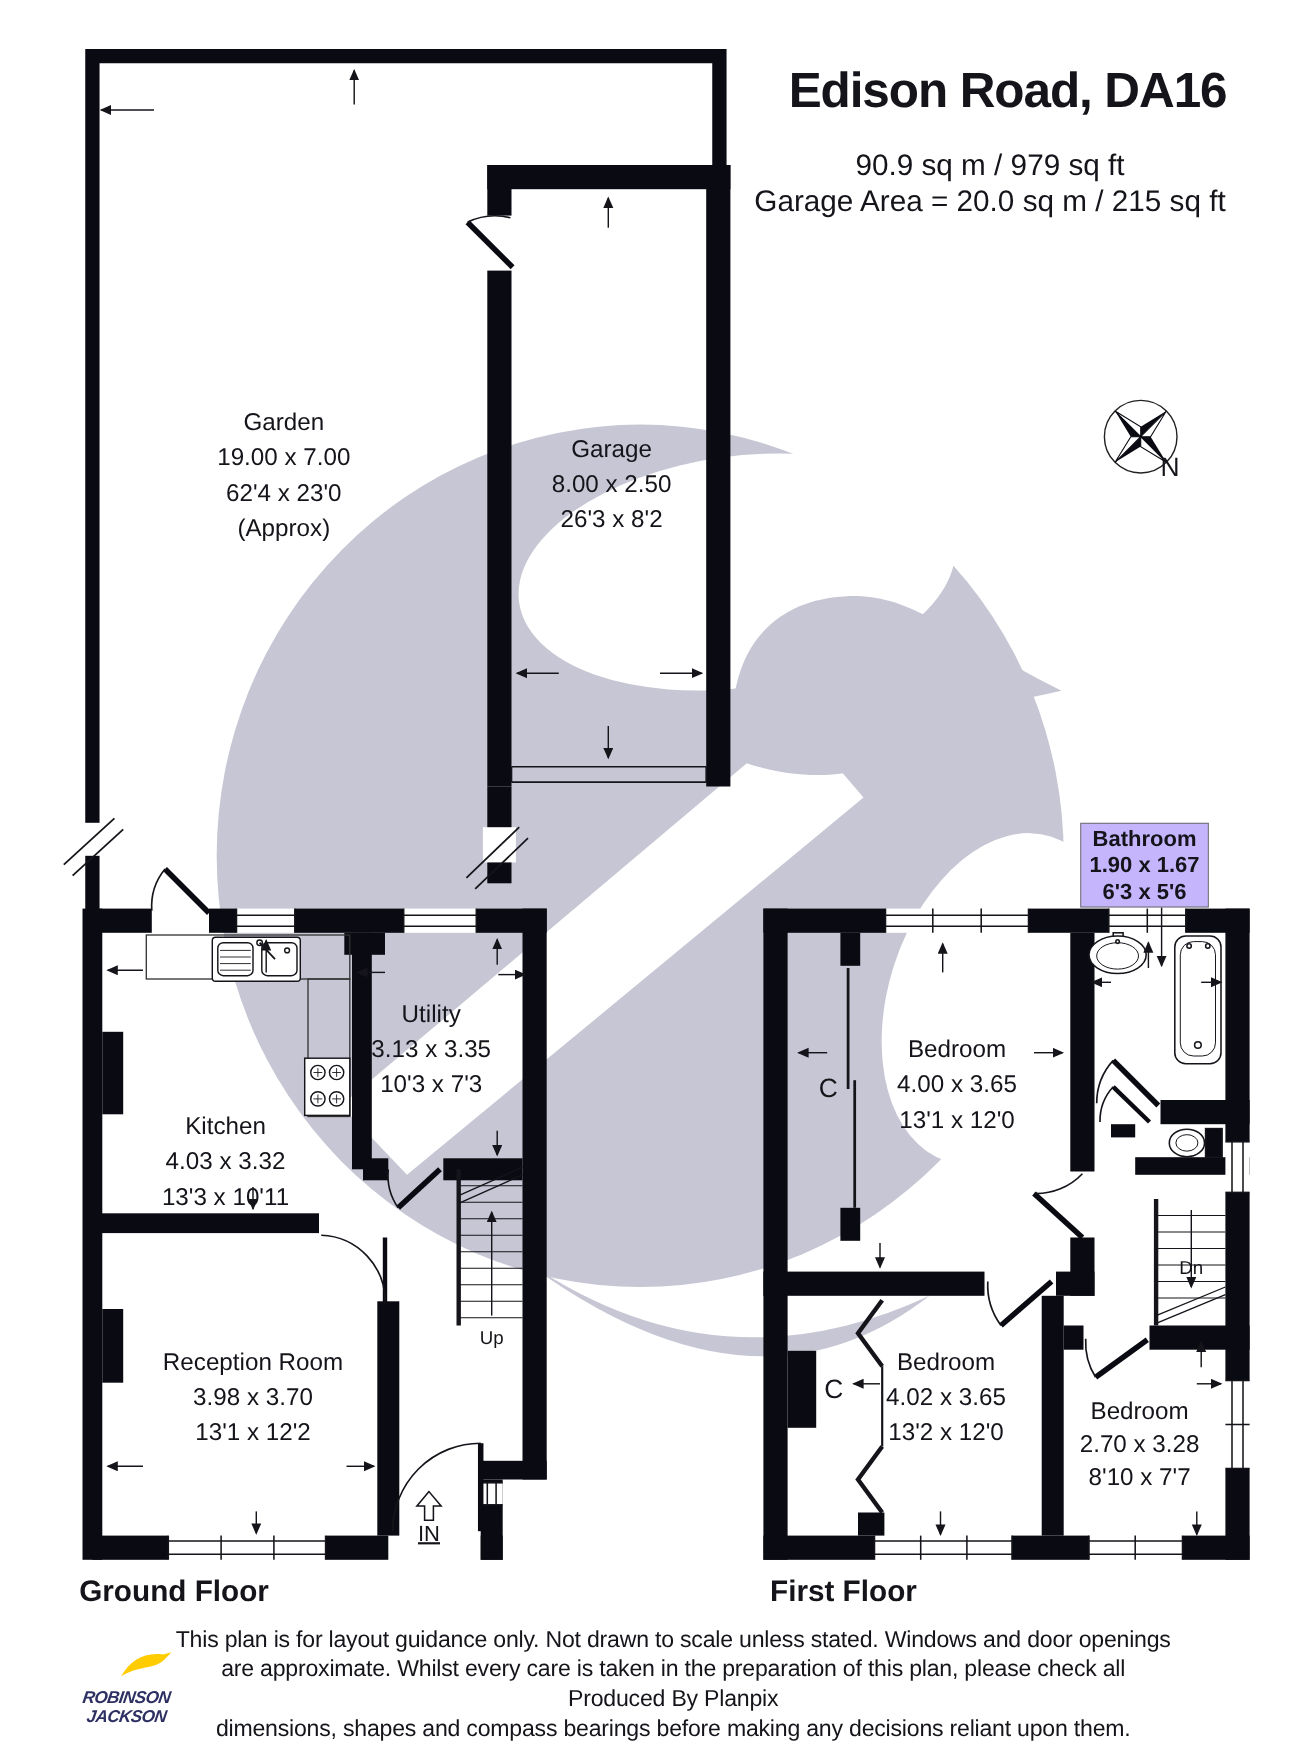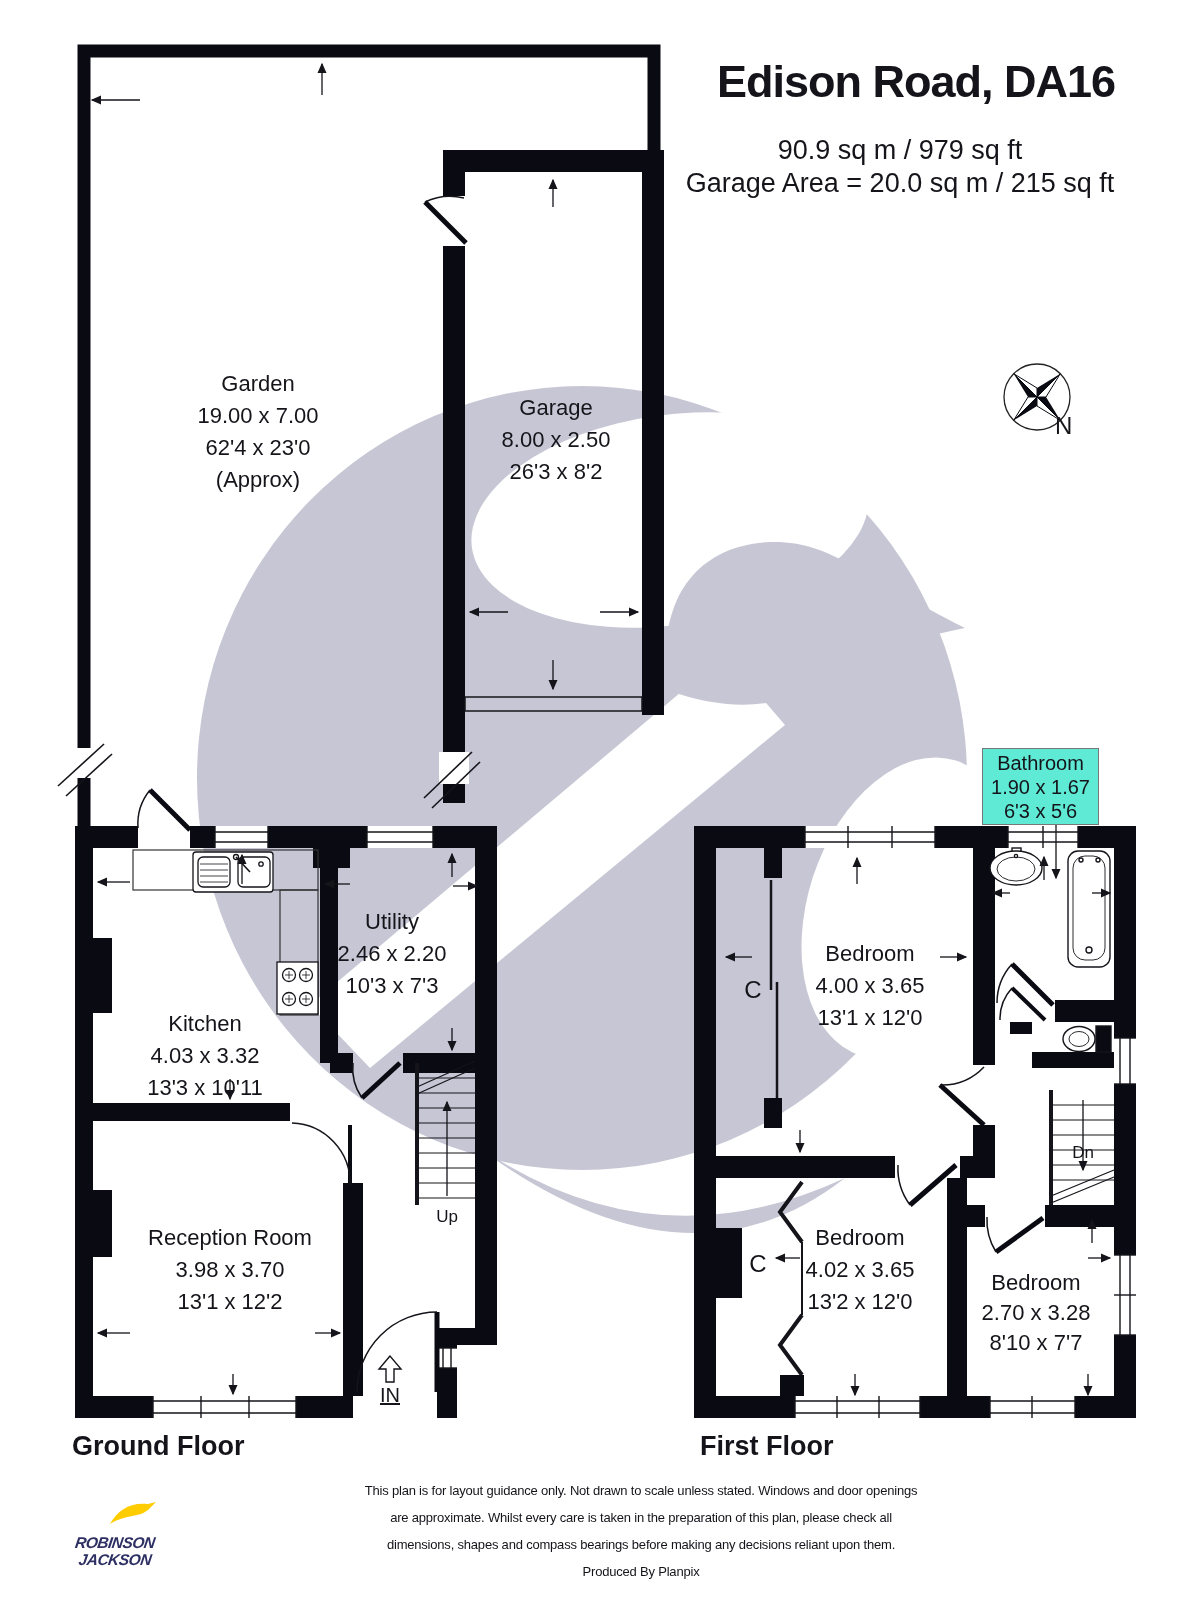--- a/index.html
+++ b/index.html
@@ -6,24 +6,24 @@
   #canvas{position:relative;width:1188px;height:1600px;background:#fff;overflow:hidden;
           font-family:"Liberation Sans",sans-serif;color:#14141a;}
   svg{position:absolute;left:0;top:0;}
   .abs{position:absolute;}
   .ctr{transform:translateX(-50%);text-align:center;}
   .title{font-size:45px;font-weight:bold;letter-spacing:-1px;white-space:nowrap;margin-left:16px;}
   .areas{font-size:27px;line-height:33px;white-space:nowrap;}
   .room-label{font-size:22px;line-height:32px;white-space:nowrap;}
   .room-label .rm-name{}
   .small-note{font-size:17px;}
-  .callout{border:1px solid #777;background:#5eead4;font-size:20px;line-height:24px;
-           display:flex;flex-direction:column;justify-content:center;}
+  .callout{border:1px solid #777;background:#c4b5fd;font-size:20px;line-height:24px;
+           display:flex;flex-direction:column;justify-content:center;font-weight:bold;}
   .floor-label{font-size:27px;font-weight:bold;white-space:nowrap;}
-  .disclaimer{font-size:13px;line-height:27px;letter-spacing:-0.2px;white-space:nowrap;margin-left:29px;}
+  .disclaimer{font-size:21px;line-height:27px;letter-spacing:-0.2px;white-space:nowrap;}
   .anno{white-space:nowrap;}
   .logo-text{font-style:italic;font-weight:800;font-size:15.5px;line-height:17px;
              transform:skewX(-8deg);letter-spacing:-0.5px;text-align:center;}
 </style>
 </head>
 <body>
 
 <div id="canvas">
 
   <svg width="1188" height="1600" viewBox="0 0 1188 1600">
@@ -360,21 +360,21 @@
   </div>
 
   <div class="abs ctr room-label" style="left:205px;top:1008px;">
     <div>Kitchen</div>
     <div>4.03 x 3.32</div>
     <div>13'3 x 10'11</div>
   </div>
 
   <div class="abs ctr room-label" style="left:392px;top:906px;">
     <div>Utility</div>
-    <div>2.46 x 2.20</div>
+    <div>3.13 x 3.35</div>
     <div>10'3 x 7'3</div>
   </div>
 
   <div class="abs ctr room-label" style="left:230px;top:1222px;">
     <div>Reception Room</div>
     <div>3.98 x 3.70</div>
     <div>13'1 x 12'2</div>
   </div>
 
   <div class="abs callout" style="left:982px;top:748px;width:115px;height:75px;">
@@ -406,22 +406,22 @@
   <div class="abs ctr anno" style="left:390px;top:1384px;font-size:20px;text-decoration:underline;">IN</div>
   <div class="abs ctr anno" style="left:753px;top:976px;font-size:24px;">C</div>
   <div class="abs ctr anno" style="left:758px;top:1250px;font-size:24px;">C</div>
 
   <div class="abs floor-label" style="left:72px;top:1431px;">Ground Floor</div>
   <div class="abs floor-label" style="left:700px;top:1431px;">First Floor</div>
 
   <div class="abs ctr disclaimer" style="left:612px;top:1477px;">
     <div>This plan is for layout guidance only. Not drawn to scale unless stated. Windows and door openings</div>
     <div>are approximate. Whilst every care is taken in the preparation of this plan, please check all</div>
+    <div>Produced By Planpix</div>
     <div>dimensions, shapes and compass bearings before making any decisions reliant upon them.</div>
-    <div>Produced By Planpix</div>
   </div>
 
   <div class="abs" style="left:70px;top:1502px;width:90px;">
     <svg width="90" height="28" viewBox="0 0 90 28" style="position:relative;">
       <path d="M78,2 C60,0 48,8 40,22 C56,12 68,16 78,8 C81,6 80,3 78,2 Z" fill="#ffcc00"></path>
       <path d="M78,2 L86,0 L79,7 Z" fill="#ffcc00"></path>
     </svg>
     <div class="logo-text" style="color:#2e3063;">ROBINSON</div>
     <div class="logo-text" style="color:#2e3063;">JACKSON</div>
   </div>

